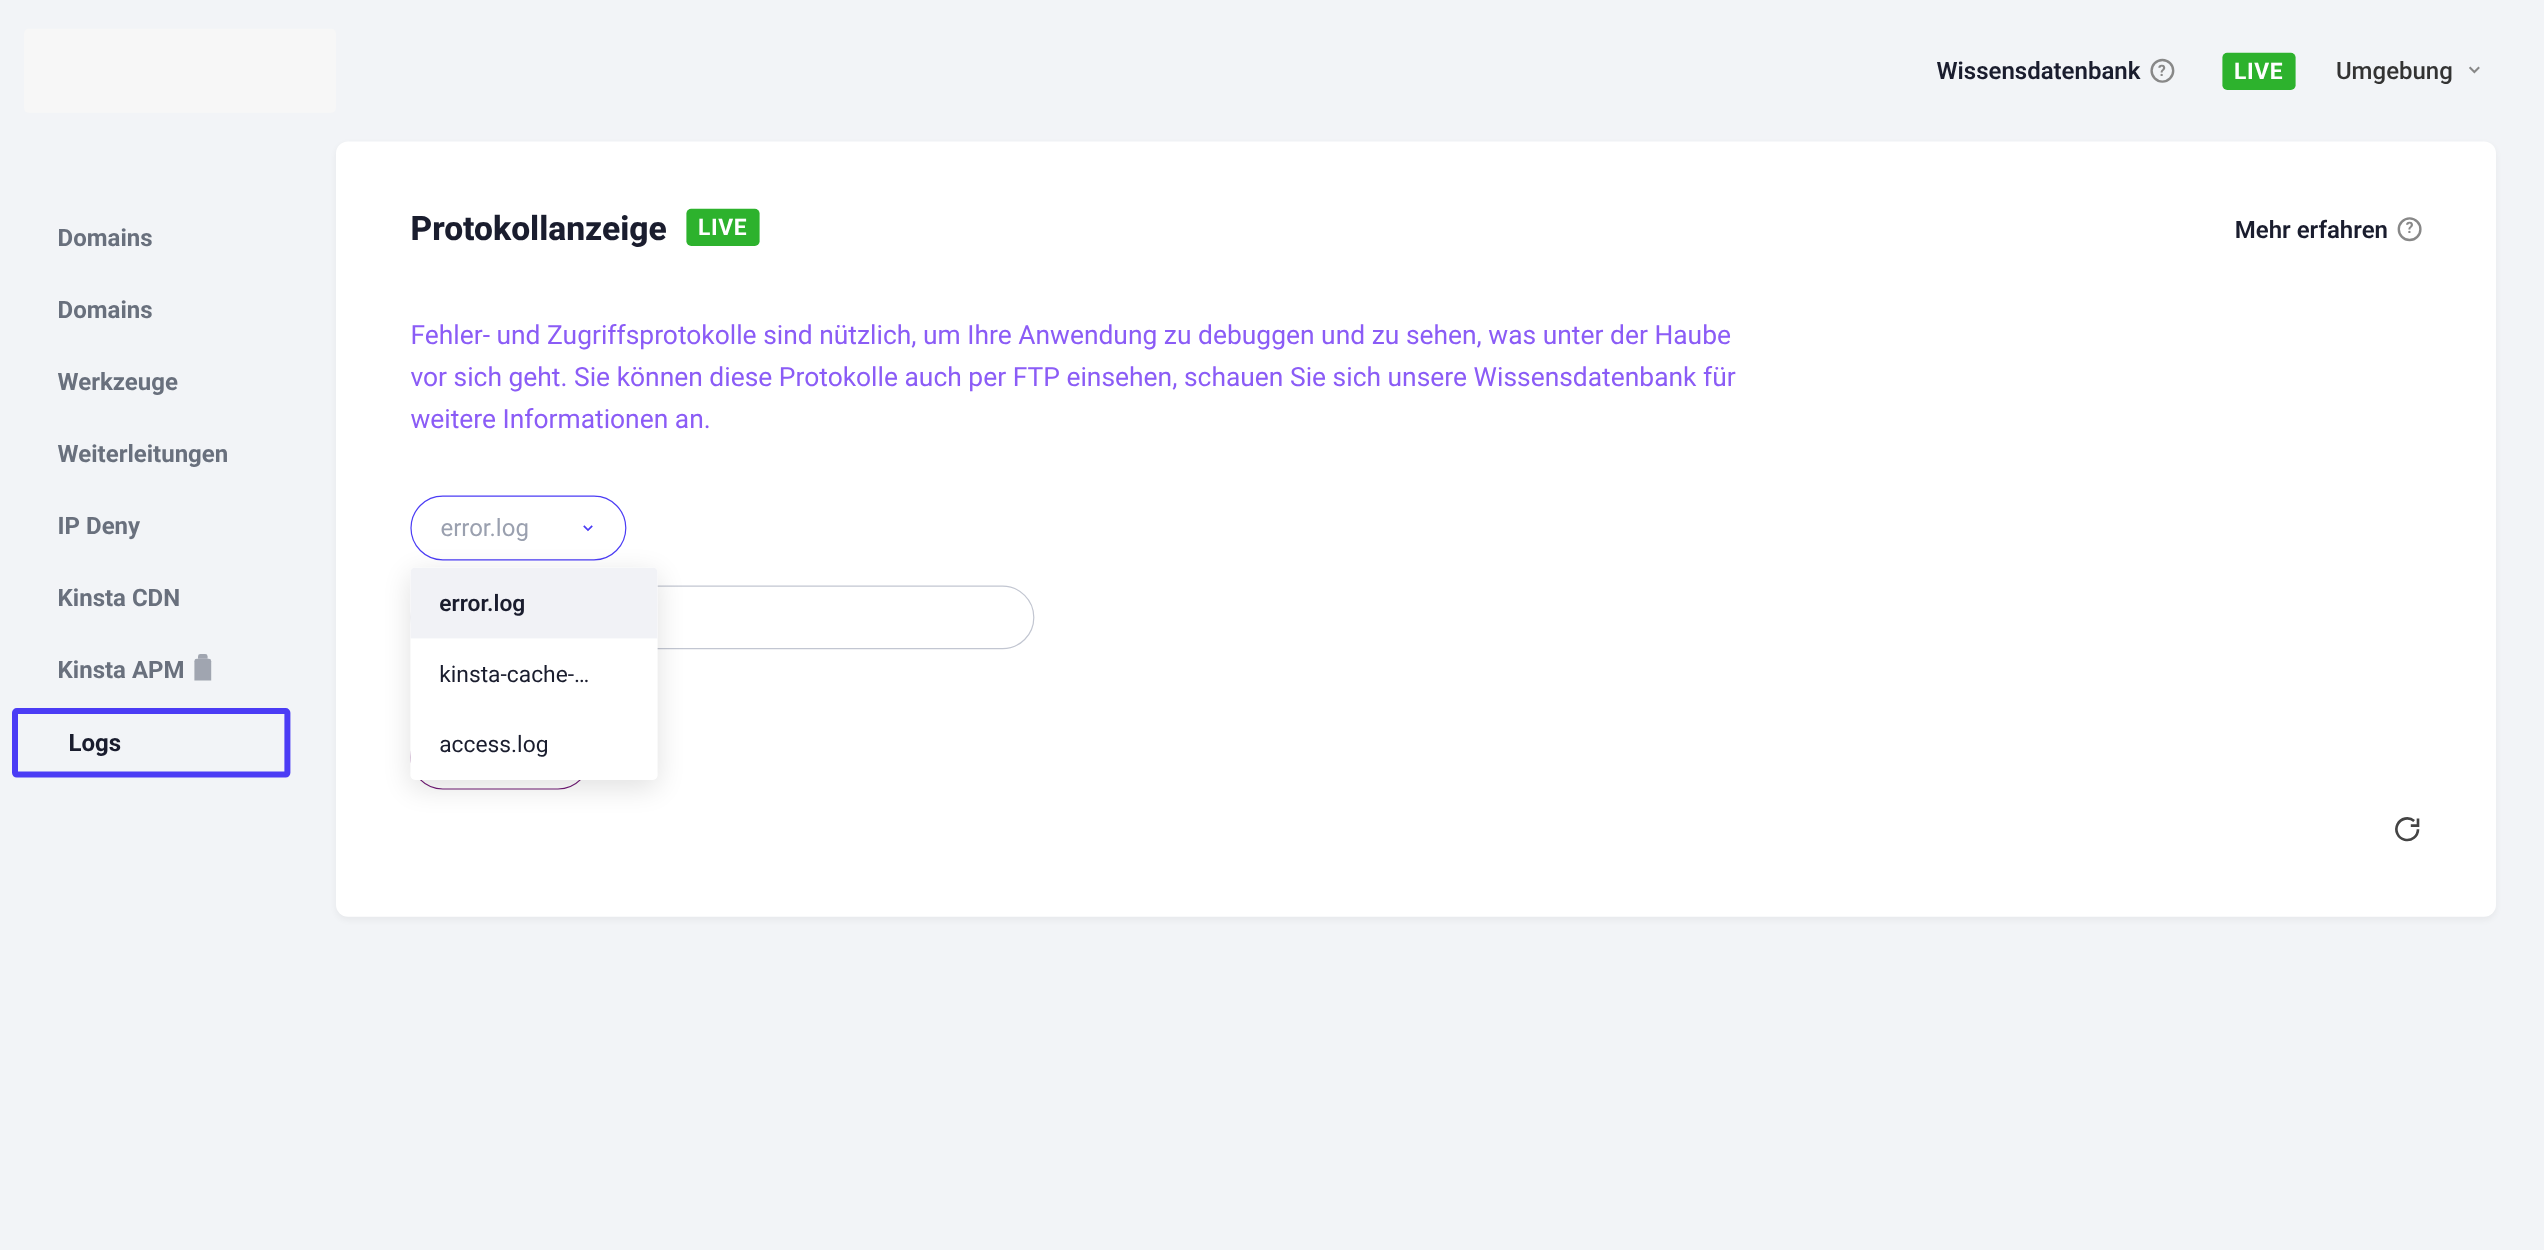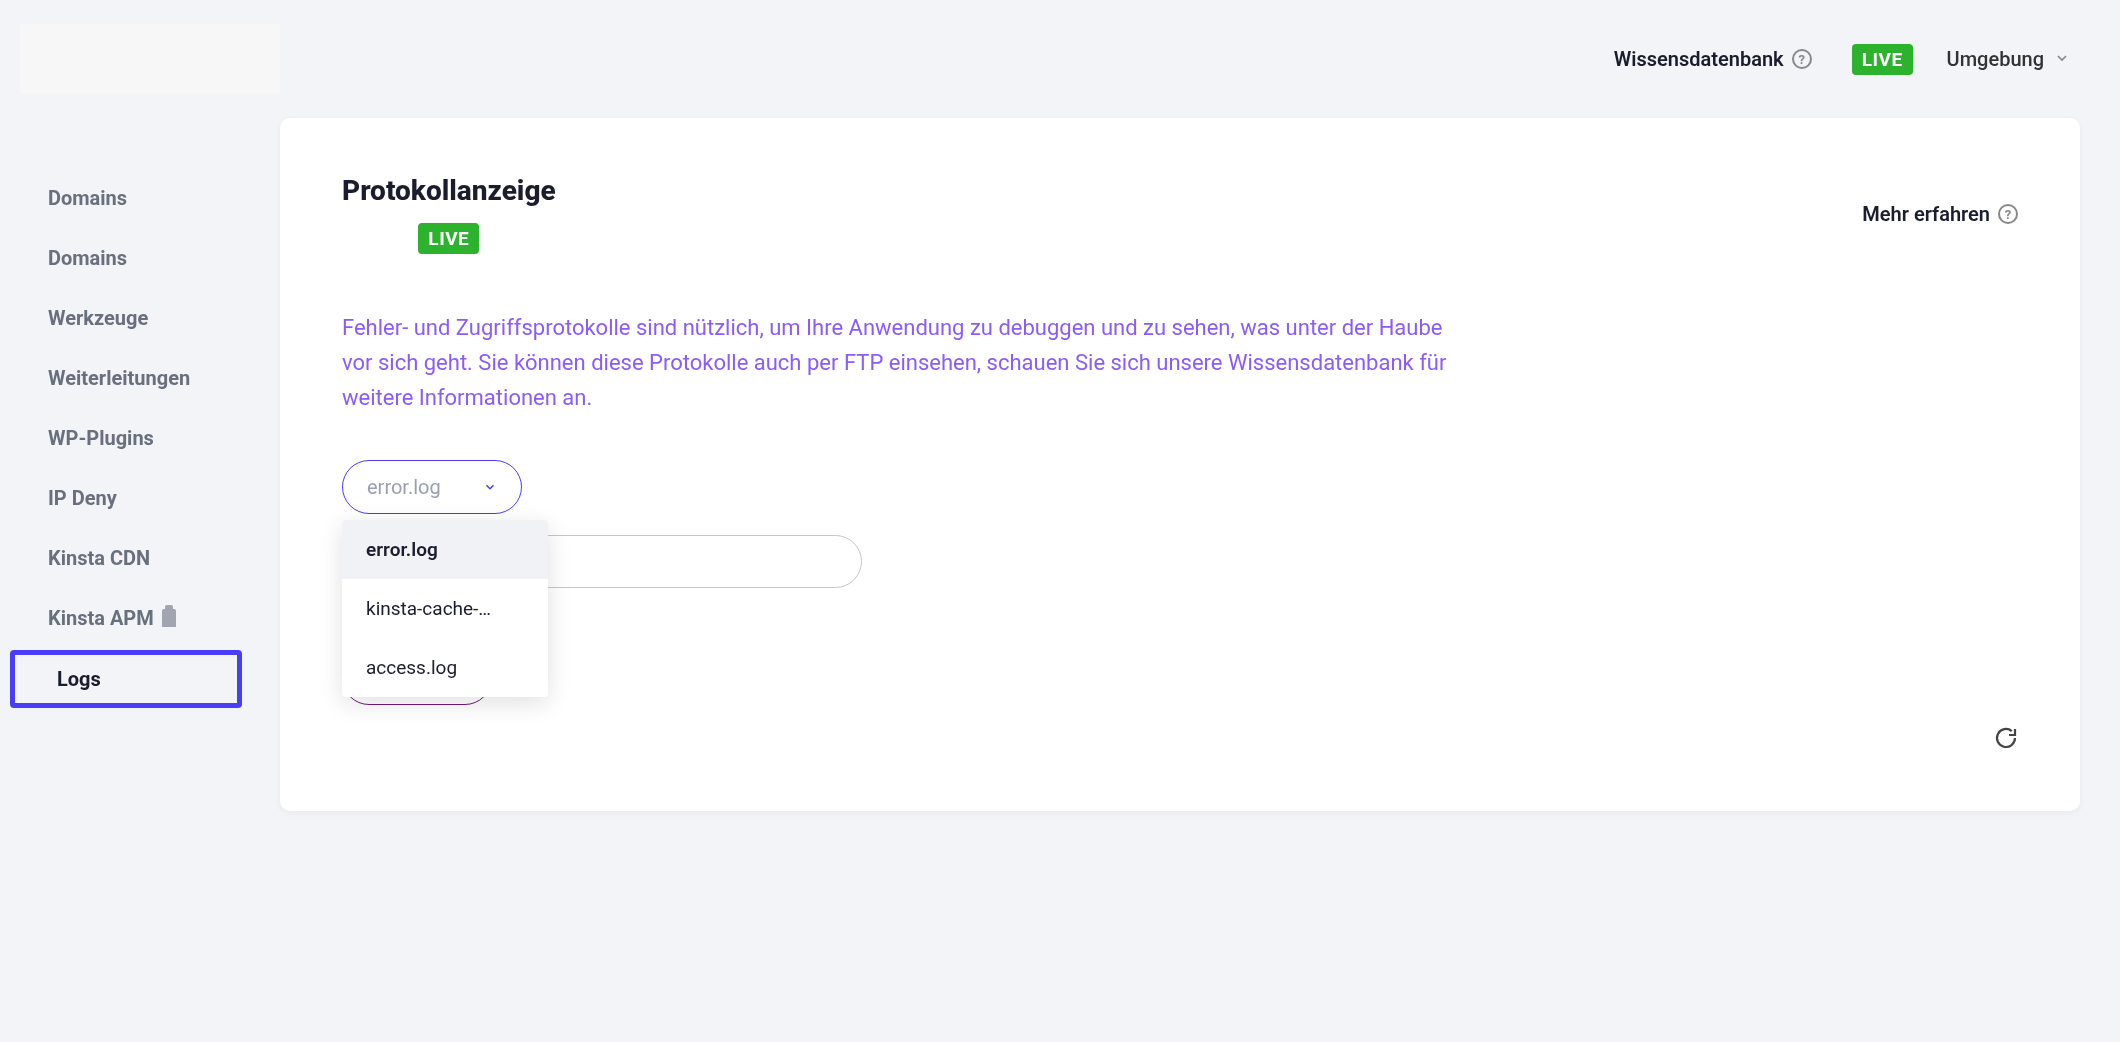--- a/index.html
+++ b/index.html
@@ -123,23 +123,22 @@
       padding: 56px 62px;
       min-height: 500px;
     }
     .main-header {
       display: flex;
       justify-content: space-between;
       align-items: center;
     }
     .main-title-wrap {
       display: flex;
-      align-items: center;
+      align-items: flex-start;
       gap: 16px;
-      flex-direction: column;
     }
     .main-title {
       font-size: 28px;
       font-weight: 800;
       color: #1a1d2e;
     }
     .learn-more {
       display: flex;
       align-items: center;
       gap: 8px;
@@ -265,23 +264,20 @@
     <div class="sidebar-item">
         <span>Domains</span>
       </div>
     <div class="sidebar-item">
         <span>Werkzeuge</span>
       </div>
     <div class="sidebar-item">
         <span>Weiterleitungen</span>
       </div>
     <div class="sidebar-item">
-        <span>WP-Plugins</span>
-      </div>
-    <div class="sidebar-item">
         <span>IP Deny</span>
       </div>
     <div class="sidebar-item">
         <span>Kinsta CDN</span>
       </div>
     <div class="sidebar-item">
       <span>Kinsta APM</span>
       <span class="beta-icon"></span>
     </div>
     <div class="sidebar-item active">

